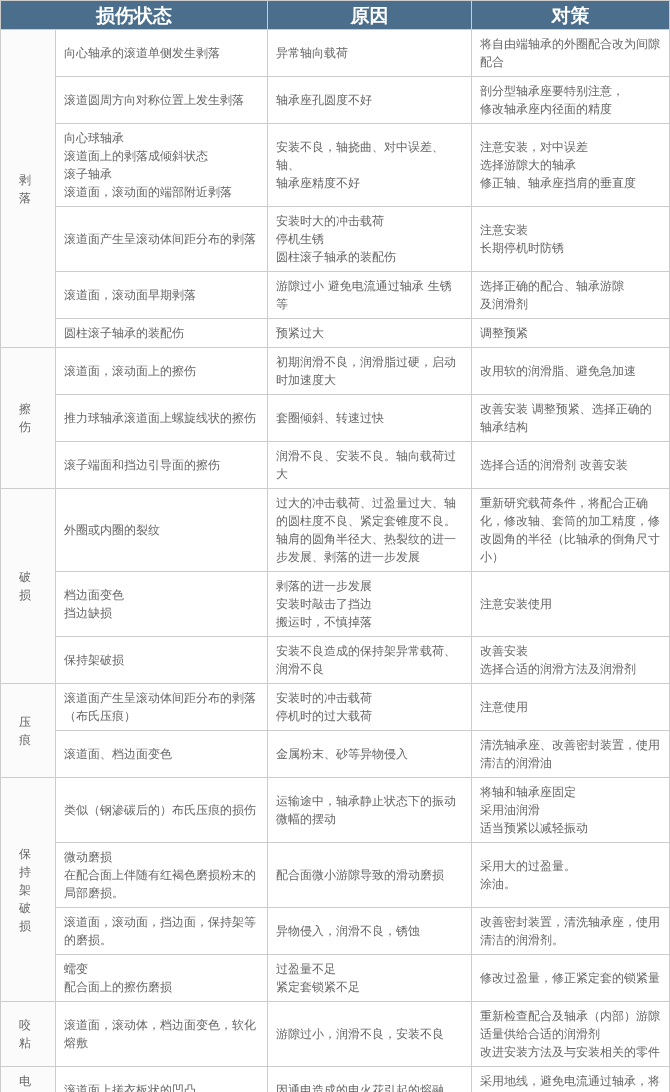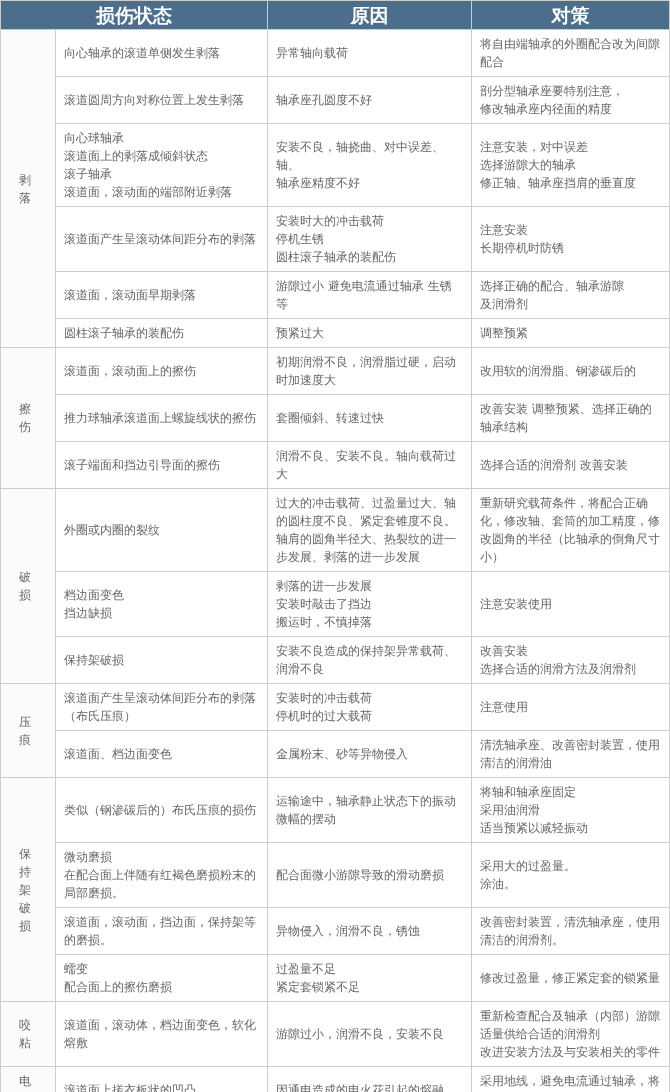--- a/index.html
+++ b/index.html
@@ -102,21 +102,21 @@
     <tr>
       <td>圆柱滚子轴承的装配伤</td>
       <td>预紧过大</td>
       <td>调整预紧</td>
     </tr>
 
     <tr>
       <td class="cat" rowspan="3">擦伤</td>
       <td>滚道面，滚动面上的擦伤</td>
       <td>初期润滑不良，润滑脂过硬，启动时加速度大</td>
-      <td>改用软的润滑脂、钢渗碳后的</td>
+      <td>改用软的润滑脂、避免急加速</td>
     </tr>
     <tr>
       <td>推力球轴承滚道面上螺旋线状的擦伤</td>
       <td>套圈倾斜、转速过快</td>
       <td>改善安装 调整预紧、选择正确的轴承结构</td>
     </tr>
     <tr>
       <td>滚子端面和挡边引导面的擦伤</td>
       <td>润滑不良、安装不良。轴向载荷过大</td>
       <td>选择合适的润滑剂 改善安装</td>

